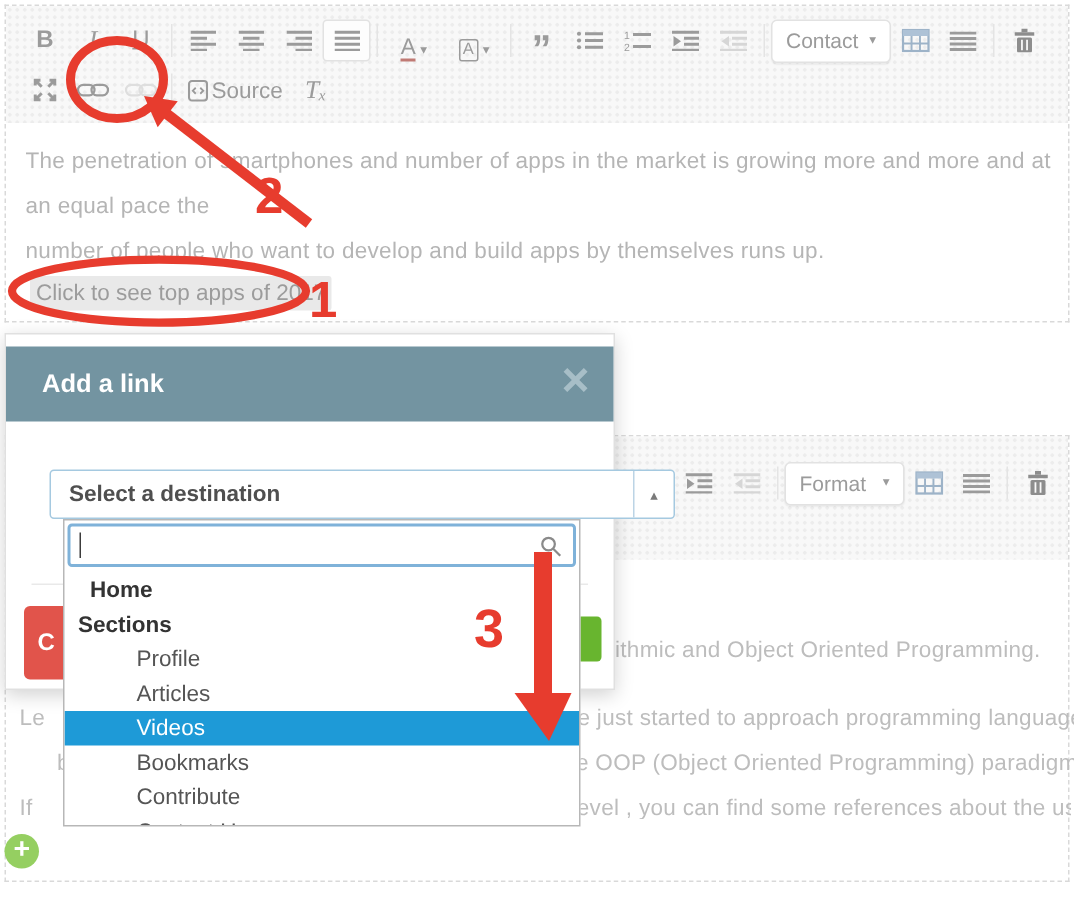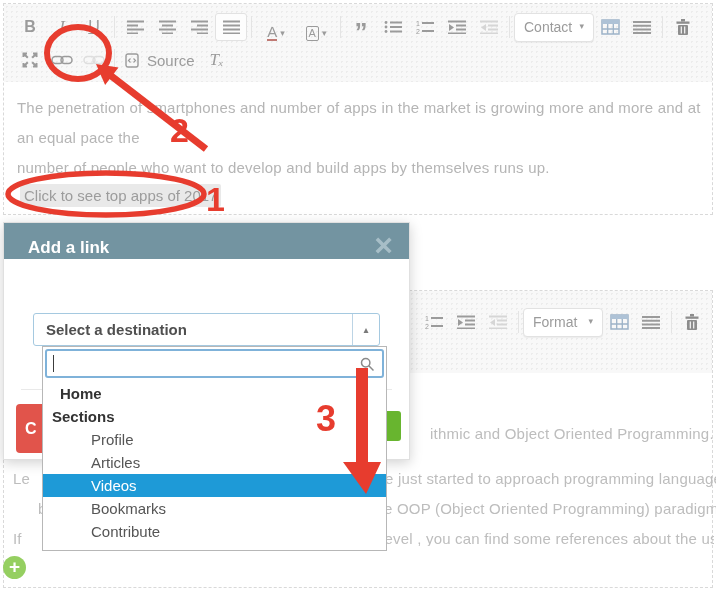--- a/index.html
+++ b/index.html
@@ -24,36 +24,36 @@
   .b-italic{font-style:italic;font-family:"Liberation Serif",serif;font-size:17px;}
   .b-under{text-decoration:underline;}
   .quote{font-size:26px;line-height:10px;padding-top:10px;font-weight:bold;}
   .colorbtn{display:flex;align-items:flex-end;gap:3px;}
   .colorbtn .letterA{font-size:15px;border-bottom:2px solid #c07a74;line-height:15px;}
   .colorbtn .boxA{font-size:11px;border:1.5px solid #9b9b9b;border-radius:2px;padding:0 2px;line-height:13px;}
   .caret{font-size:9px;color:#9b9b9b;margin-bottom:3px;}
   .style-select{width:80px;height:29px;background:#fff;border:1px solid #e2e2e2;border-radius:4px;
         box-shadow:0 1px 1px rgba(0,0,0,.05);display:flex;align-items:center;justify-content:space-between;
         padding:0 9px;box-sizing:border-box;color:#9b9b9b;font-size:14px;cursor:pointer;}
-  .src-btn{display:flex;align-items:center;gap:8px;color:#9b9b9b;font-size:15px;padding:0 6px;cursor:pointer;}
+  .src-btn{display:flex;align-items:center;gap:2px;color:#9b9b9b;font-size:15px;padding:0 6px;cursor:pointer;}
   .tx{font-family:"Liberation Serif",serif;font-style:italic;font-size:17px;}
   
   #para1{position:absolute;left:13px;top:89px;width:692px;font-size:15px;line-height:30px;
          color:#b5b5b5;letter-spacing:.2px;}
   #link-chip{position:absolute;left:20px;top:184px;background:#e9e9e9;color:#9c9c9c;
          font-size:15px;padding:3px 4px;border-radius:2px;cursor:pointer;}
   
   .frag{position:absolute;font-size:15px;color:#bdbdbd;letter-spacing:.2px;white-space:nowrap;}
   
   #modal{position:absolute;left:3px;top:222px;width:407px;height:238px;background:#fff;
          border:1px solid #e0e0e0;box-sizing:border-box;box-shadow:0 3px 12px rgba(0,0,0,.18);z-index:10;}
-  #modal-header{position:absolute;left:0;top:0;width:100%;height:36px;background:#7394a1;}
+  #modal-header{position:absolute;left:0;top:8px;width:100%;height:50px;background:#7394a1;}
   #modal-title{position:absolute;left:24px;top:0;line-height:50px;color:#fff;font-size:17px;font-weight:bold;}
   #modal-close{position:absolute;right:16px;top:4px;font-size:32px;font-weight:bold;color:#a7bec7;cursor:pointer;}
-  #dest-select{position:absolute;left:29px;top:90px;width:347px;height:33px;border:1px solid #a5c9e0;
+  #dest-select{position:absolute;left:29px;top:90px;width:417px;height:33px;border:1px solid #a5c9e0;
          border-radius:3px;box-sizing:border-box;display:flex;cursor:pointer;background:#fff;}
   #dest-select .val{flex:1;line-height:31px;padding-left:12px;font-size:15px;font-weight:bold;color:#4f4f4f;}
   #dest-select .caret-cell{width:26px;border-left:1px solid #bcd4e5;display:flex;align-items:center;
          justify-content:center;color:#7a7a7a;font-size:10px;}
   #modal-hr{position:absolute;left:17px;right:17px;top:166px;border-top:1px solid #e9e9e9;}
   #cancel-btn{position:absolute;left:12px;top:181px;width:100px;height:49px;background:#e1544b;
          border-radius:4px;color:#fff;font-size:16px;font-weight:bold;line-height:49px;padding-left:9px;
          box-sizing:border-box;cursor:pointer;}
   #confirm-btn{position:absolute;left:305px;top:188px;width:92px;height:30px;background:#68b52f;
          border-radius:3px;cursor:pointer;}
@@ -259,21 +259,21 @@
       <div class="tbtn">
         <svg width="14" height="16">
             <rect x="5" y="0" width="4" height="2.5" fill="#8d8d8d"></rect>
             <rect x="0.5" y="2.5" width="13" height="2.3" fill="#8d8d8d"></rect>
             <rect x="2" y="6" width="10" height="10" rx="1" fill="#8d8d8d"></rect>
             <path d="M5.3,7.5V14.5M8.7,7.5V14.5" stroke="#f8f8f8" stroke-width="1.2"></path>
           </svg>
         </div>
     </div>
 
-    <div class="frag" style="left:406px;top:134px;margin-left:20px;">ithmic and Object Oriented Programming.</div>
+    <div class="frag" style="left:406px;top:134px;">ithmic and Object Oriented Programming.</div>
     <div class="frag" style="left:9px;top:179px;">Le</div>
     <div class="frag" style="left:381px;top:179px;">e just started to approach programming language. It's</div>
     <div class="frag" style="left:9px;top:209px;margin-left:25px;">be</div>
     <div class="frag" style="left:380px;top:209px;">e OOP (Object Oriented Programming) paradigm.</div>
     <div class="clip" style="left:0;top:239px;width:710px;height:16px;">
       <div class="frag" style="left:9px;top:0;">If</div>
       <div class="frag" style="left:377px;top:0;">level , you can find some references about the use of</div>
     </div>
   </div>
 

